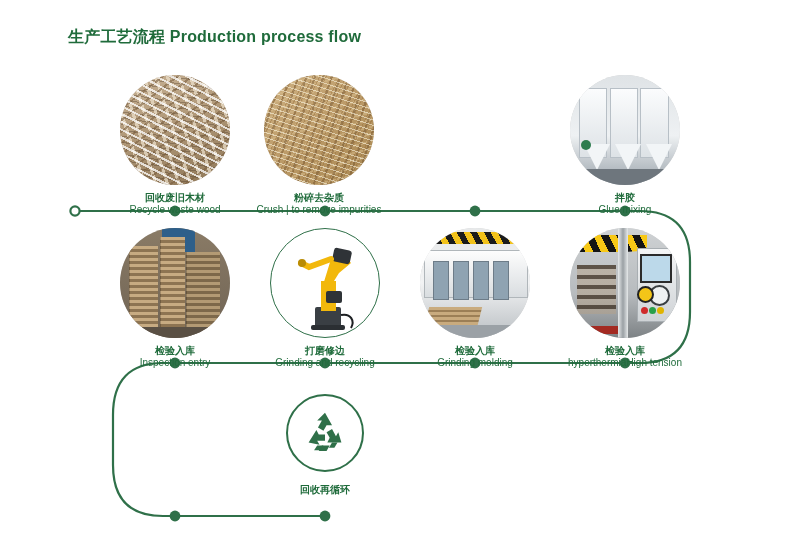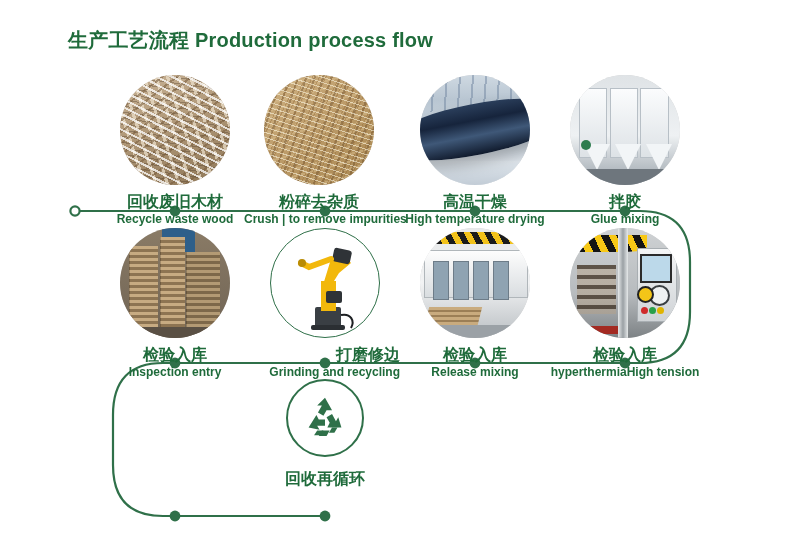--- a/index.html
+++ b/index.html
@@ -8,38 +8,38 @@
     background:#ffffff;
     font-family:"Liberation Sans","DejaVu Sans",sans-serif;
     overflow:hidden;
     position:relative;
   }
   #canvas{position:relative;width:804px;height:533px;}
 
   
   .title{
     position:absolute;left:68px;top:27px;
-    font-size:20px;font-weight:bold;color:#1f6b3b;
+    font-size:16px;font-weight:bold;color:#1f6b3b;
     letter-spacing:.2px;white-space:nowrap;
   }
 
   
   #flow-line{position:absolute;left:0;top:0;width:804px;height:533px;pointer-events:none;}
 
   
   .node{position:absolute;width:150px;text-align:center;}
   .thumb{
     width:110px;height:110px;border-radius:50%;
     margin:0 auto;overflow:hidden;position:relative;
     background:#cfcfcf;
   }
   .thumb.plain{background:#ffffff;border:1.6px solid #2f7049;box-sizing:border-box;}
   .labels{margin-top:7px;line-height:1.22;}
-  .lab-cn{font-size:16px;font-weight:bold;color:#1f6b3b;white-space:nowrap;}
-  .lab-en{font-size:12px;font-weight:bold;color:#1f6b3b;white-space:nowrap;}
+  .lab-cn{font-size:10px;font-weight:bold;color:#1f6b3b;white-space:nowrap;}
+  .lab-en{font-size:10px;font-weight:normal;color:#1f6b3b;white-space:nowrap;}
 
   
   .icocircle{
     width:78px;height:78px;border-radius:50%;
     border:2.2px solid #2f7049;box-sizing:border-box;
     margin:0 auto;display:flex;align-items:center;justify-content:center;
     background:#fff;
   }
 
   
@@ -172,33 +172,20 @@
   <div class="node" style="left:244px;top:75px;">
     <div class="thumb">
         <div class="ph ph-chips"></div>
       </div>
     <div class="labels">
       <div class="lab-cn">粉碎去杂质</div>
       <div class="lab-en">Crush | to remove impurities</div>
     </div>
   </div>
 
-  <div class="node" style="left:400px;top:75px;">
-    <div class="thumb">
-      <div class="ph ph-dryer">
-          <div class="hall"></div>
-          <div class="floor"></div>
-          <div class="drum"></div>
-        </div>
-    </div>
-    <div class="labels">
-      <div class="lab-cn">高温干燥</div>
-      <div class="lab-en">High temperature drying</div>
-    </div>
-  </div>
 
   <div class="node" style="left:550px;top:75px;">
     <div class="thumb">
       <div class="ph ph-glue">
         <div class="mbox m1"></div>
           <div class="mbox m2"></div>
           <div class="mbox m3"></div>
         <div class="hop h1"></div>
           <div class="hop h2"></div>
           <div class="hop h3"></div>
@@ -221,21 +208,21 @@
           <div class="col c3"></div>
           <div class="gnd"></div>
         </div>
     </div>
     <div class="labels">
       <div class="lab-cn">检验入库</div>
       <div class="lab-en">Inspection entry</div>
     </div>
   </div>
 
-  <div class="node" style="left:250px;top:228px;text-align:right;">
+  <div class="node" style="left:250px;top:228px;">
     <div class="thumb plain">
       <svg viewBox="0 0 110 110" width="110" height="110">
         <rect x="44" y="78" width="26" height="20" rx="2" fill="#3a3f44"></rect>
         <rect x="40" y="96" width="34" height="5" rx="2" fill="#2b2f33"></rect>
         <rect x="50" y="52" width="15" height="30" fill="#f2b80c"></rect>
         <path d="M52,56 L60,30 L72,24 L80,34 L68,44 L58,60 Z" fill="#f2b80c"></path>
         <rect x="62" y="20" width="18" height="14" rx="3" fill="#2f3337" transform="rotate(12 71 27)"></rect>
         <rect x="55" y="62" width="16" height="12" rx="2" fill="#2f3337"></rect>
         <path d="M60,30 L38,38 L30,34" stroke="#f2b80c" stroke-width="6" fill="none" stroke-linecap="round"></path>
         <circle cx="31" cy="34" r="4" fill="#b98c06"></circle>
@@ -256,21 +243,21 @@
         <div class="win w1"></div>
           <div class="win w2"></div>
           <div class="win w3"></div>
           <div class="win w4"></div>
         <div class="boards"></div>
           <div class="mfloor"></div>
       </div>
     </div>
     <div class="labels">
       <div class="lab-cn">检验入库</div>
-      <div class="lab-en">Release mixing</div>
+      <div class="lab-en">Grinding molding</div>
     </div>
   </div>
 
   <div class="node" style="left:550px;top:228px;">
     <div class="thumb">
       <div class="ph ph-press">
         <div class="rack"></div>
           <div class="red"></div>
           <div class="stripe"></div>
           <div class="cyl"></div>
@@ -283,21 +270,21 @@
           <div class="dot d3"></div>
       </div>
     </div>
     <div class="labels">
       <div class="lab-cn">检验入库</div>
       <div class="lab-en">hyperthermiaHigh tension</div>
     </div>
   </div>
 
 
-  <div class="node" style="left:250px;top:379px;">
+  <div class="node" style="left:250px;top:394px;">
     <div class="icocircle">
       <svg viewBox="0 0 64 64" width="50" height="50">
         <g fill="#2f7049">
           <path d="M32,6 L41,22 L34,22 L30,29 L23,25 L28,16 L22,16 Z"></path>
           <path d="M53,44 L35,44 L38,38 L34,31 L41,27 L46,36 L49,31 Z"></path>
           <path d="M11,44 L21,28 L24,34 L32,34 L32,42 L22,42 L25,47 Z"></path>
           <path d="M28,48 L38,48 L34,55 L24,55 Z"></path>
           <path d="M41,44 L48,44 L44,51 L37,51 Z"></path>
         </g>
         <g fill="#2f7049">

